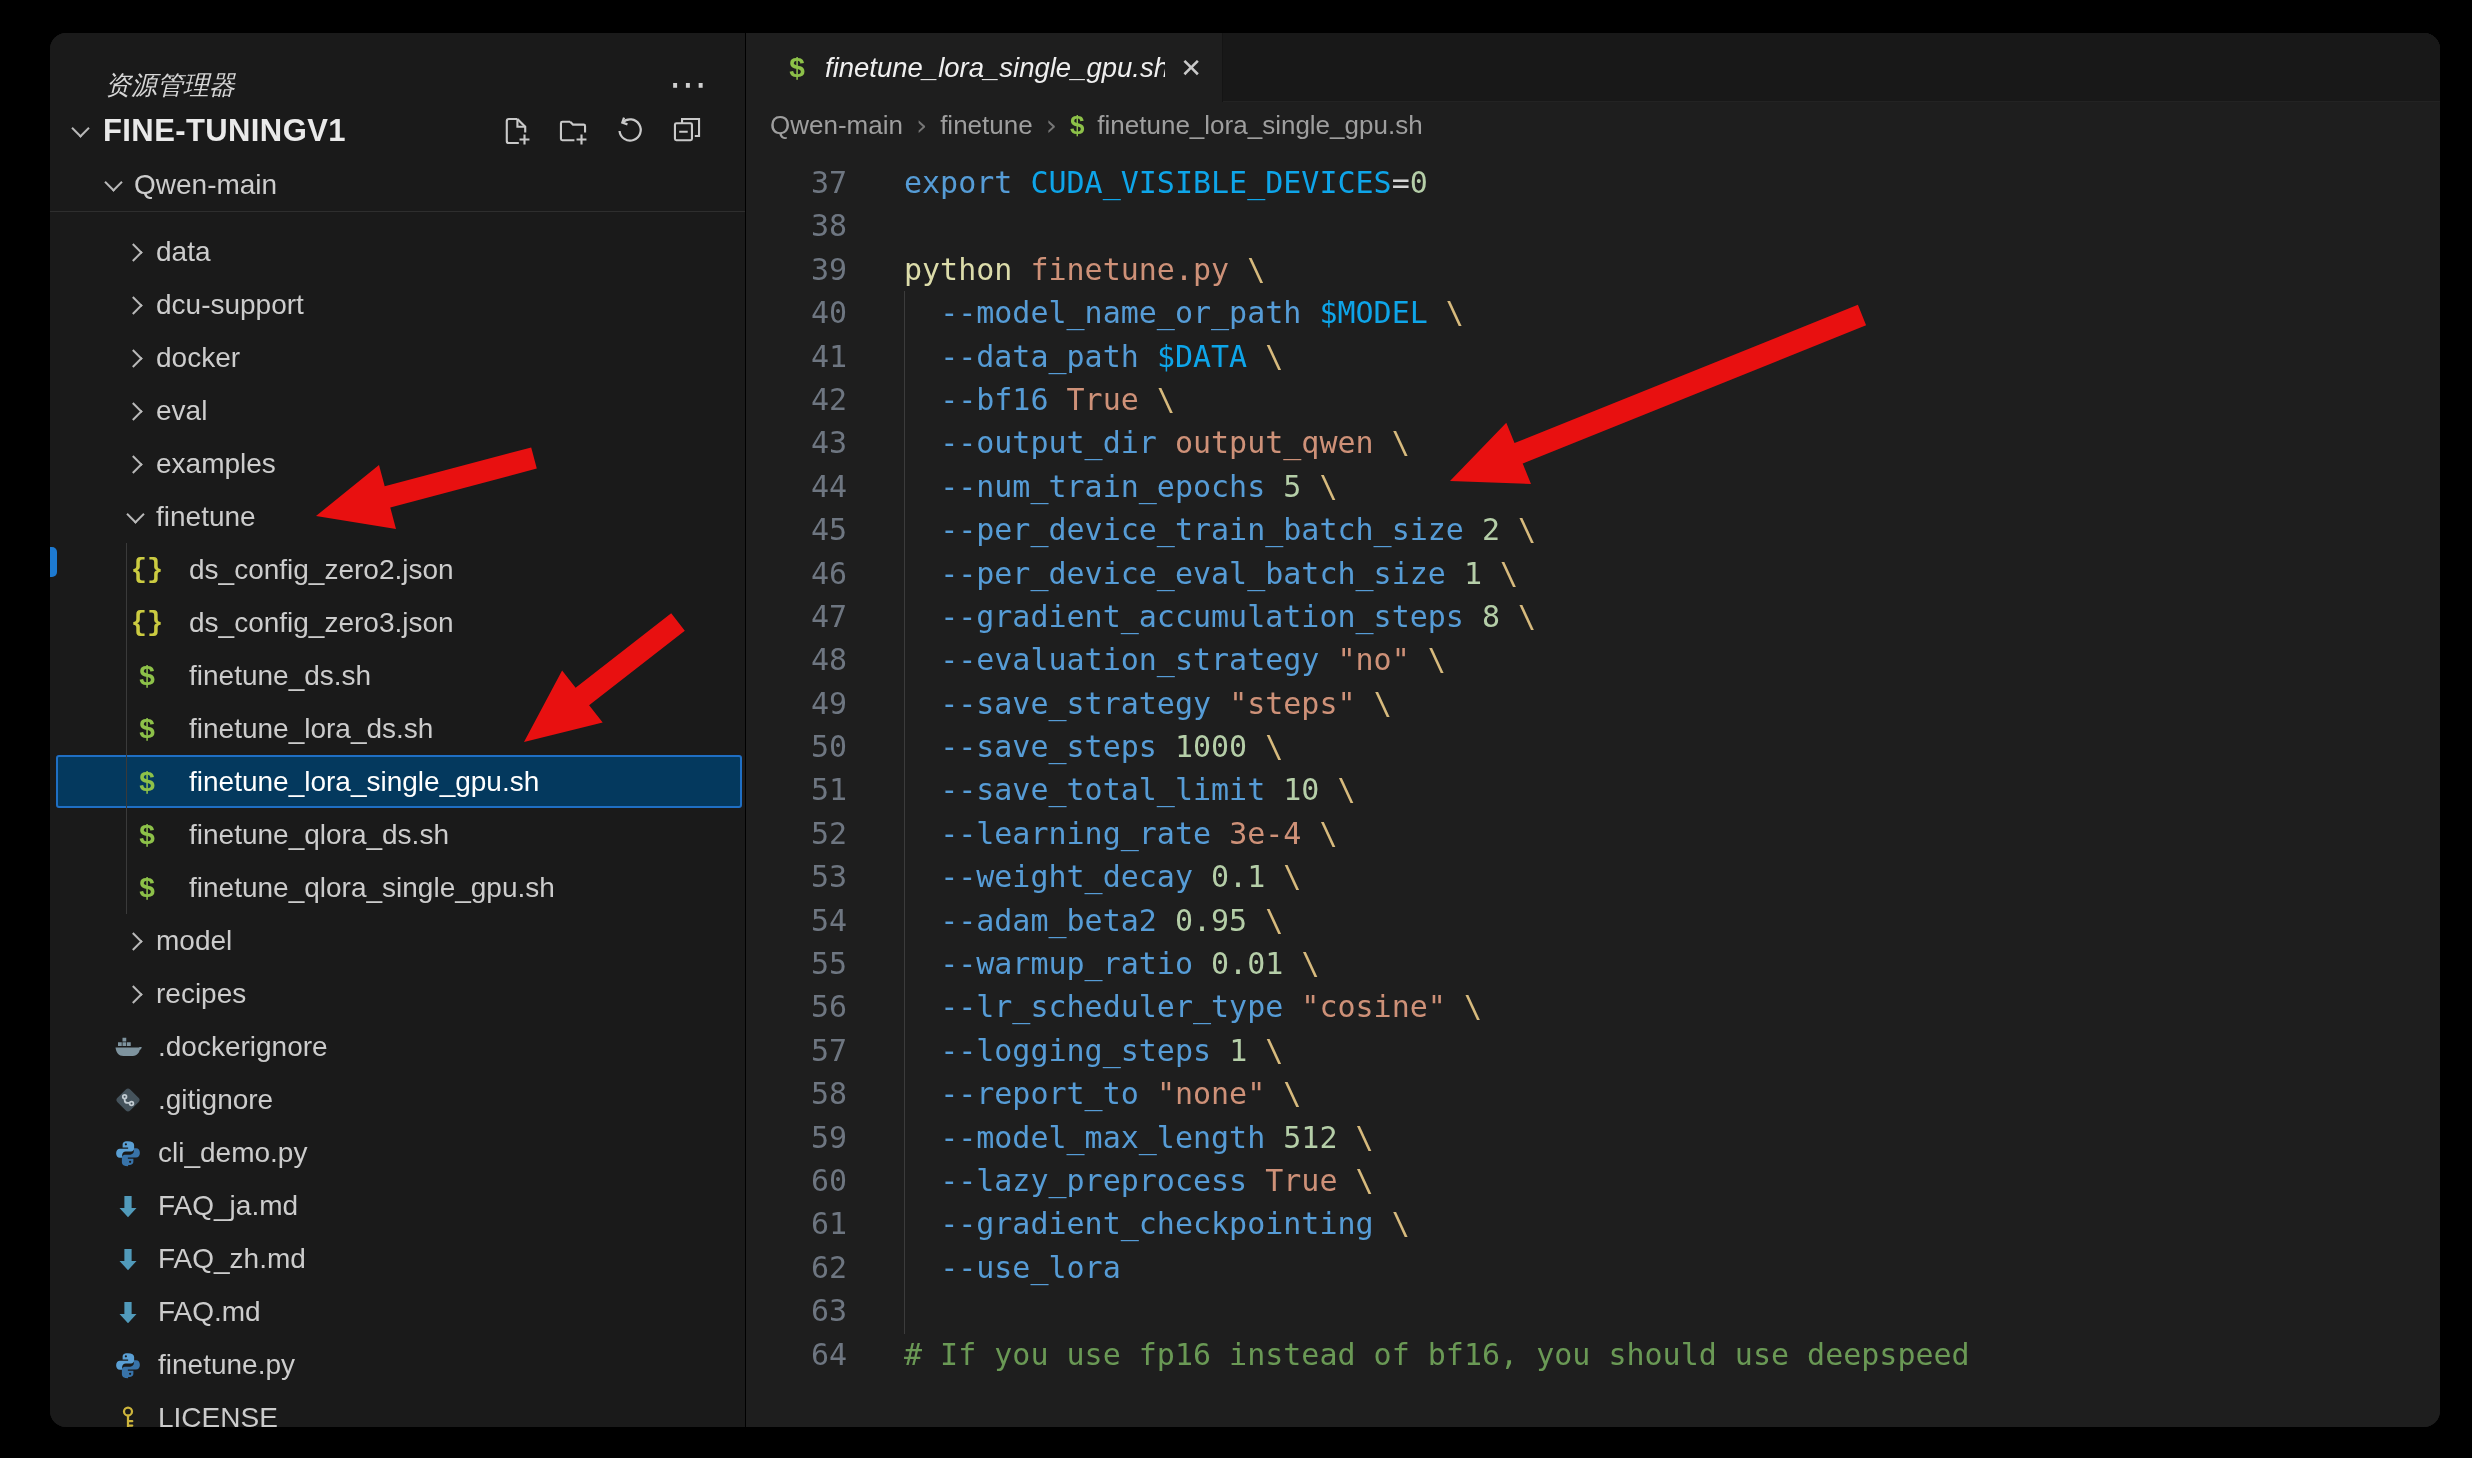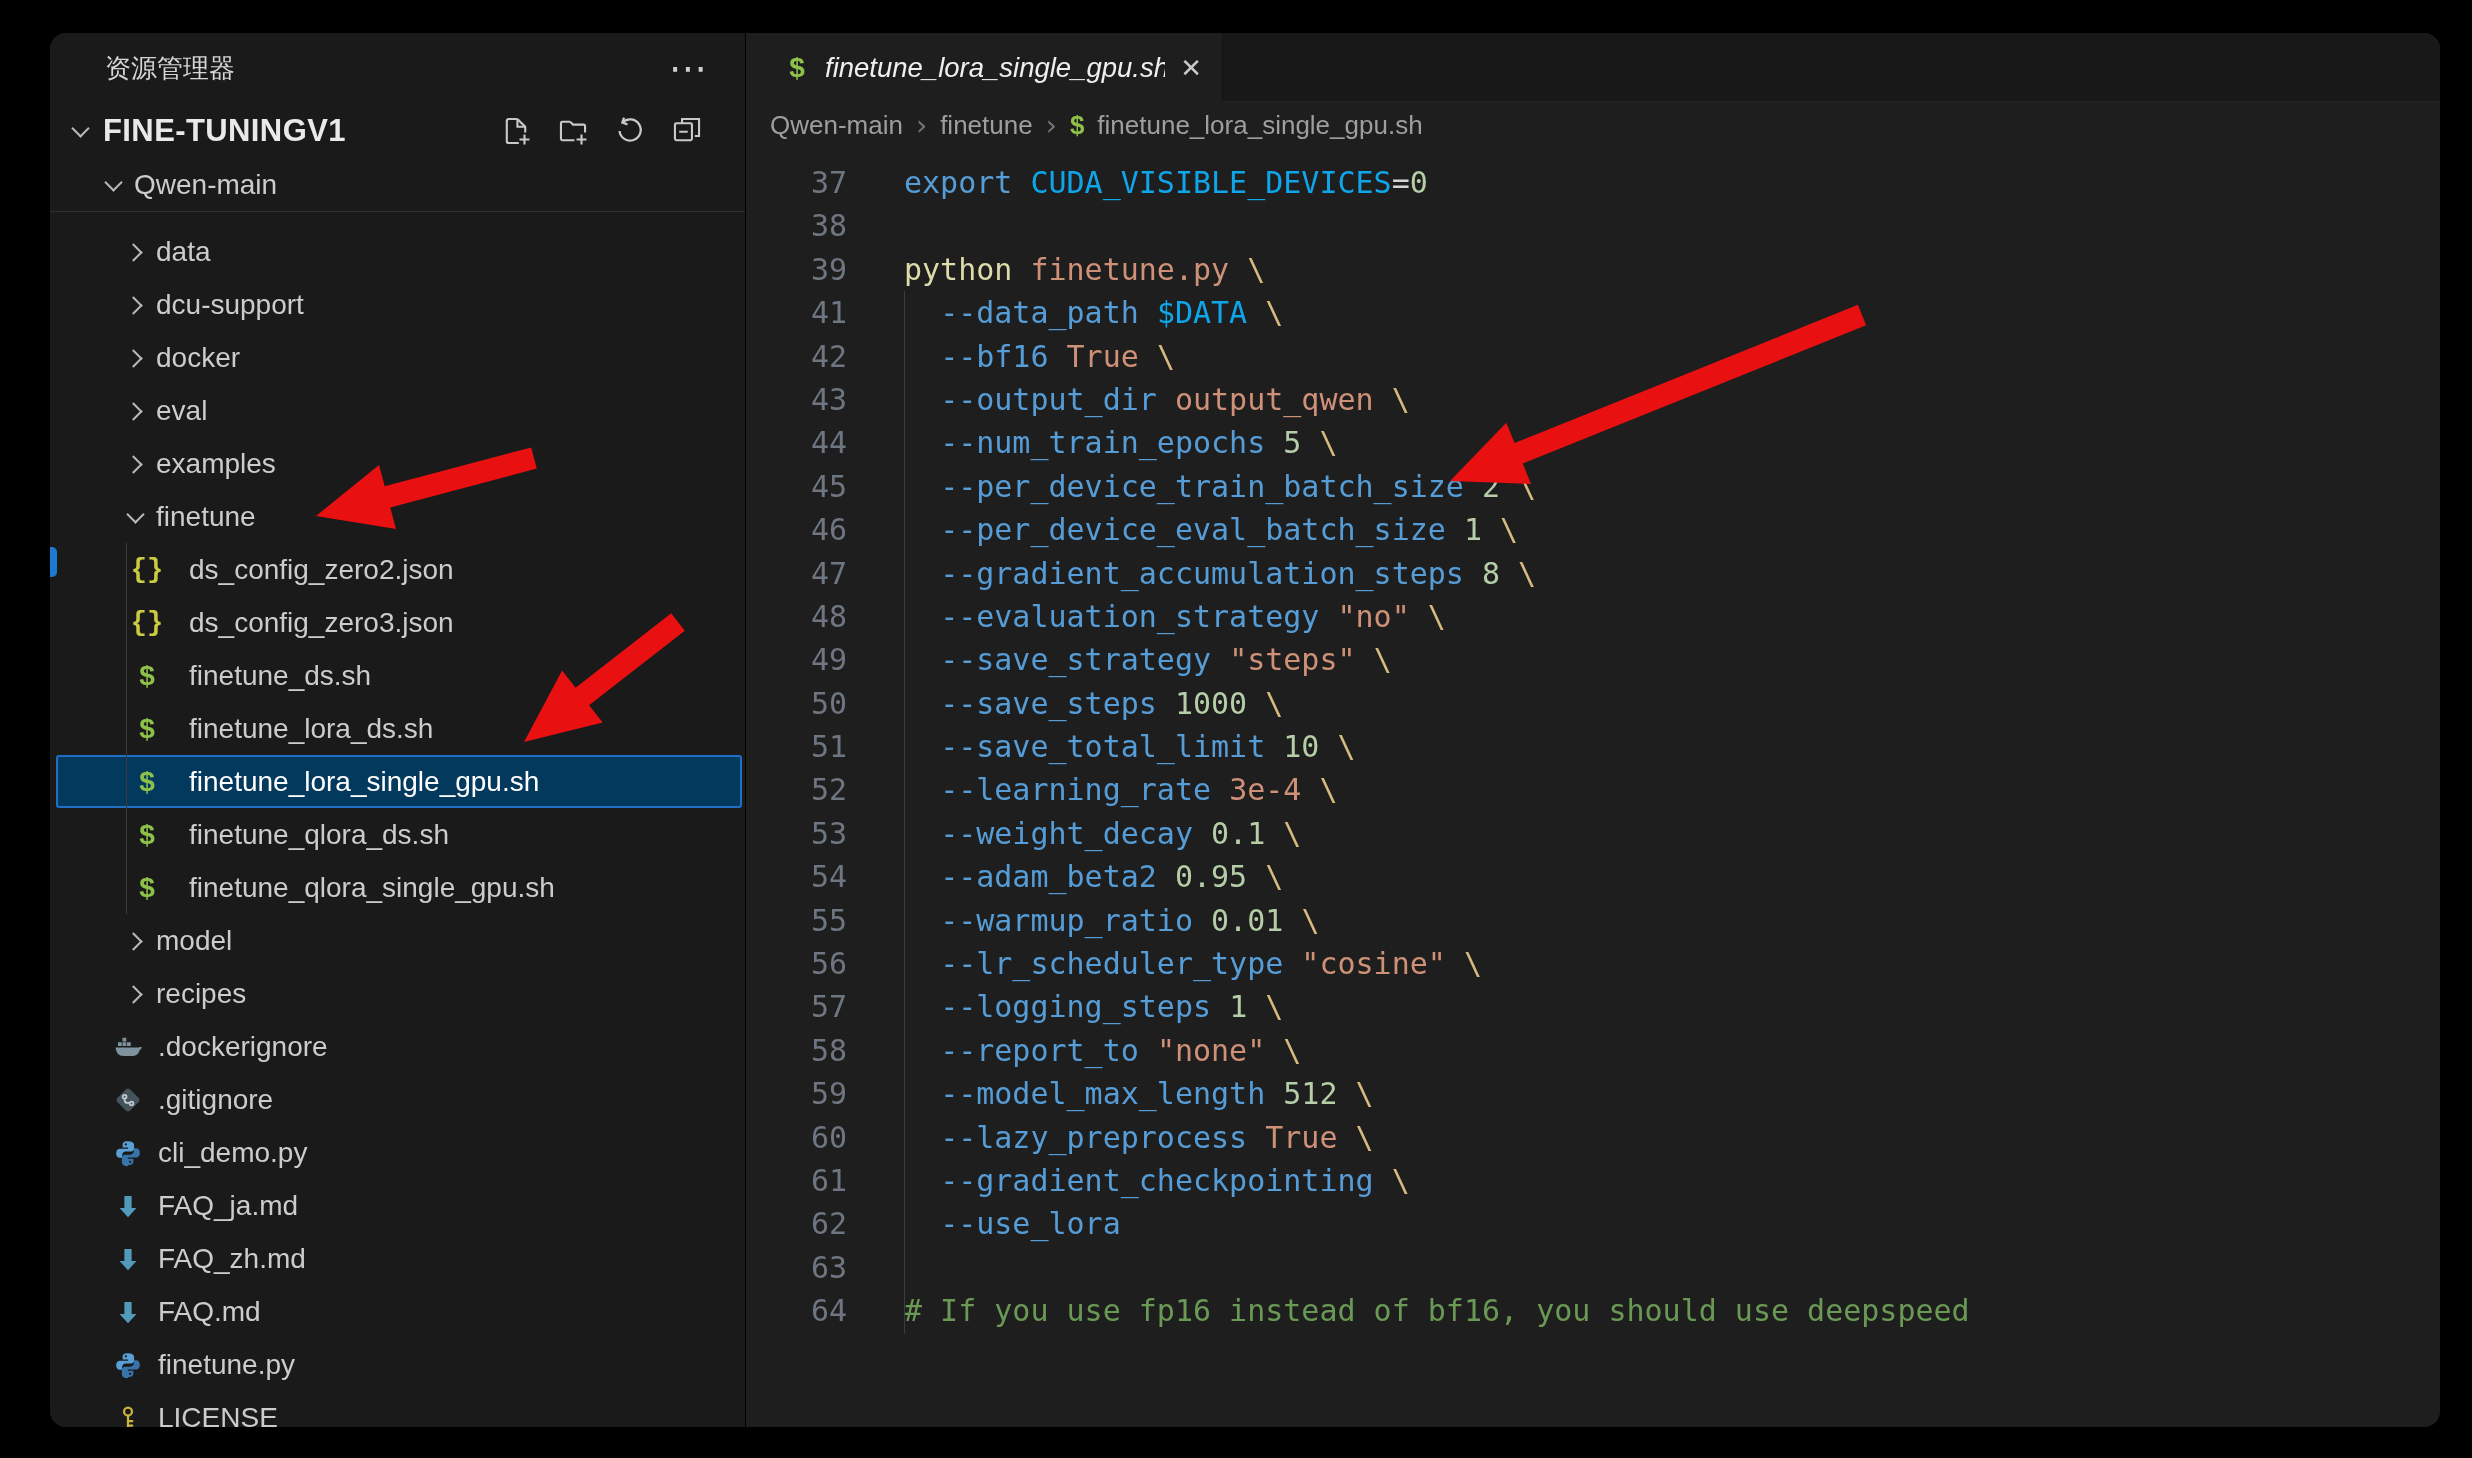--- a/index.html
+++ b/index.html
@@ -5,21 +5,21 @@
   * { box-sizing: border-box; margin: 0; padding: 0; }
   html,body { background:#000; }
   .page { position:relative; width:2472px; height:1458px; background:#000; overflow:hidden;
           font-family:"Liberation Sans", sans-serif; }
   .window { position:absolute; left:50px; top:33px; width:2390px; height:1394px;
             background:#1e1e1e; border-radius:16px; overflow:hidden; display:flex; }
 
   
   .sidebar { width:696px; flex:none; background:#1a1a1a; border-right:1px solid #000;
              position:relative; color:#cccccc; overflow:hidden; }
-  .sb-header { height:70px; display:flex; align-items:center; padding-left:55px; }
+  .sb-header { height:70px; display:flex; align-items:flex-end; padding-left:55px;font-style:italic; }
   .sb-title { font-size:26px; color:#d6d6d6; }
   .more { margin-left:auto; margin-right:38px; font-family:"DejaVu Sans",sans-serif;
           font-size:38px; color:#cfcfcf; line-height:1; cursor:pointer; }
   .root-row { height:55px; display:flex; align-items:center; padding-left:19px; }
   .root-label { font-size:31px; font-weight:700; letter-spacing:.4px; color:#e9e9e9; margin-left:12px; }
   .actions { margin-left:auto; display:flex; gap:23px; margin-right:41px; }
   .actions svg { display:block; cursor:pointer; }
 
   .tree { position:absolute; left:0; top:125px; right:0; }
   .trow { position:relative; height:53px; display:flex; align-items:center; font-size:28px; color:#cccccc; }
@@ -351,20 +351,21 @@
           <span>finetune</span>
           <span class="bc-sep">›</span>
           <span class="bc-shell">$</span>
           <span>finetune_lora_single_gpu.sh</span>
         </div>
       <div class="code">
         <div class="code-guide"></div>
       <div class="cline"><span class="ln">37</span><span class="lt"><span class="tok-k">export</span><span class="tok-d"> </span><span class="tok-v">CUDA_VISIBLE_DEVICES</span><span class="tok-d">=</span><span class="tok-n">0</span></span></div>
           <div class="cline"><span class="ln">38</span><span class="lt"></span></div>
           <div class="cline"><span class="ln">39</span><span class="lt"><span class="tok-f">python</span><span class="tok-d"> </span><span class="tok-s">finetune.py</span><span class="tok-d"> </span><span class="tok-e">\</span></span></div>
+          <div class="cline"><span class="ln">40</span><span class="lt"><span class="tok-d">  </span><span class="tok-k">--model_name_or_path</span><span class="tok-d"> </span><span class="tok-v">$MODEL</span><span class="tok-d"> </span><span class="tok-e">\</span></span></div>
           <div class="cline"><span class="ln">41</span><span class="lt"><span class="tok-d">  </span><span class="tok-k">--data_path</span><span class="tok-d"> </span><span class="tok-v">$DATA</span><span class="tok-d"> </span><span class="tok-e">\</span></span></div>
           <div class="cline"><span class="ln">42</span><span class="lt"><span class="tok-d">  </span><span class="tok-k">--bf16</span><span class="tok-d"> </span><span class="tok-s">True</span><span class="tok-d"> </span><span class="tok-e">\</span></span></div>
           <div class="cline"><span class="ln">43</span><span class="lt"><span class="tok-d">  </span><span class="tok-k">--output_dir</span><span class="tok-d"> </span><span class="tok-s">output_qwen</span><span class="tok-d"> </span><span class="tok-e">\</span></span></div>
           <div class="cline"><span class="ln">44</span><span class="lt"><span class="tok-d">  </span><span class="tok-k">--num_train_epochs</span><span class="tok-d"> </span><span class="tok-n">5</span><span class="tok-d"> </span><span class="tok-e">\</span></span></div>
           <div class="cline"><span class="ln">45</span><span class="lt"><span class="tok-d">  </span><span class="tok-k">--per_device_train_batch_size</span><span class="tok-d"> </span><span class="tok-n">2</span><span class="tok-d"> </span><span class="tok-e">\</span></span></div>
           <div class="cline"><span class="ln">46</span><span class="lt"><span class="tok-d">  </span><span class="tok-k">--per_device_eval_batch_size</span><span class="tok-d"> </span><span class="tok-n">1</span><span class="tok-d"> </span><span class="tok-e">\</span></span></div>
           <div class="cline"><span class="ln">47</span><span class="lt"><span class="tok-d">  </span><span class="tok-k">--gradient_accumulation_steps</span><span class="tok-d"> </span><span class="tok-n">8</span><span class="tok-d"> </span><span class="tok-e">\</span></span></div>
           <div class="cline"><span class="ln">48</span><span class="lt"><span class="tok-d">  </span><span class="tok-k">--evaluation_strategy</span><span class="tok-d"> </span><span class="tok-s">"no"</span><span class="tok-d"> </span><span class="tok-e">\</span></span></div>
           <div class="cline"><span class="ln">49</span><span class="lt"><span class="tok-d">  </span><span class="tok-k">--save_strategy</span><span class="tok-d"> </span><span class="tok-s">"steps"</span><span class="tok-d"> </span><span class="tok-e">\</span></span></div>
           <div class="cline"><span class="ln">50</span><span class="lt"><span class="tok-d">  </span><span class="tok-k">--save_steps</span><span class="tok-d"> </span><span class="tok-n">1000</span><span class="tok-d"> </span><span class="tok-e">\</span></span></div>

